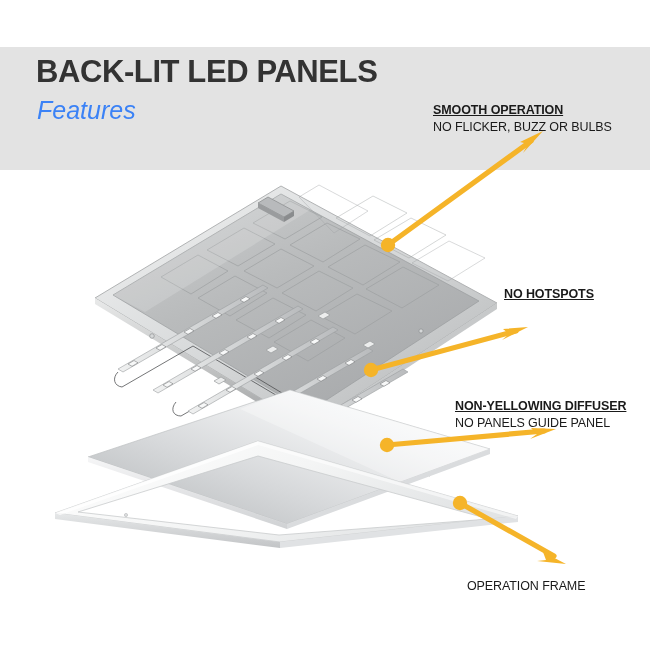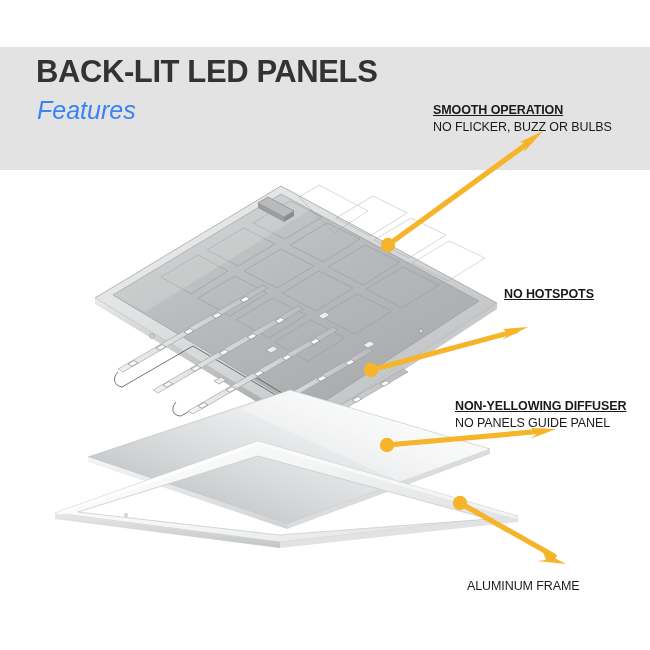--- a/index.html
+++ b/index.html
@@ -267,16 +267,16 @@
   <div class="callout-label" id="cl-hotspots">
     <div class="callout-title">NO HOTSPOTS</div>
   </div>
 
   <div class="callout-label" id="cl-diffuser">
     <div class="callout-title">NON-YELLOWING DIFFUSER</div>
     <div class="callout-sub">NO PANELS GUIDE PANEL</div>
   </div>
 
   <div class="callout-label" id="cl-lightweight">
-    <div class="callout-sub">ALUMINUM FRAME</div>
+    <div class="callout-sub">OPERATION FRAME</div>
   </div>
 
 </div>
 
 </body></html>

